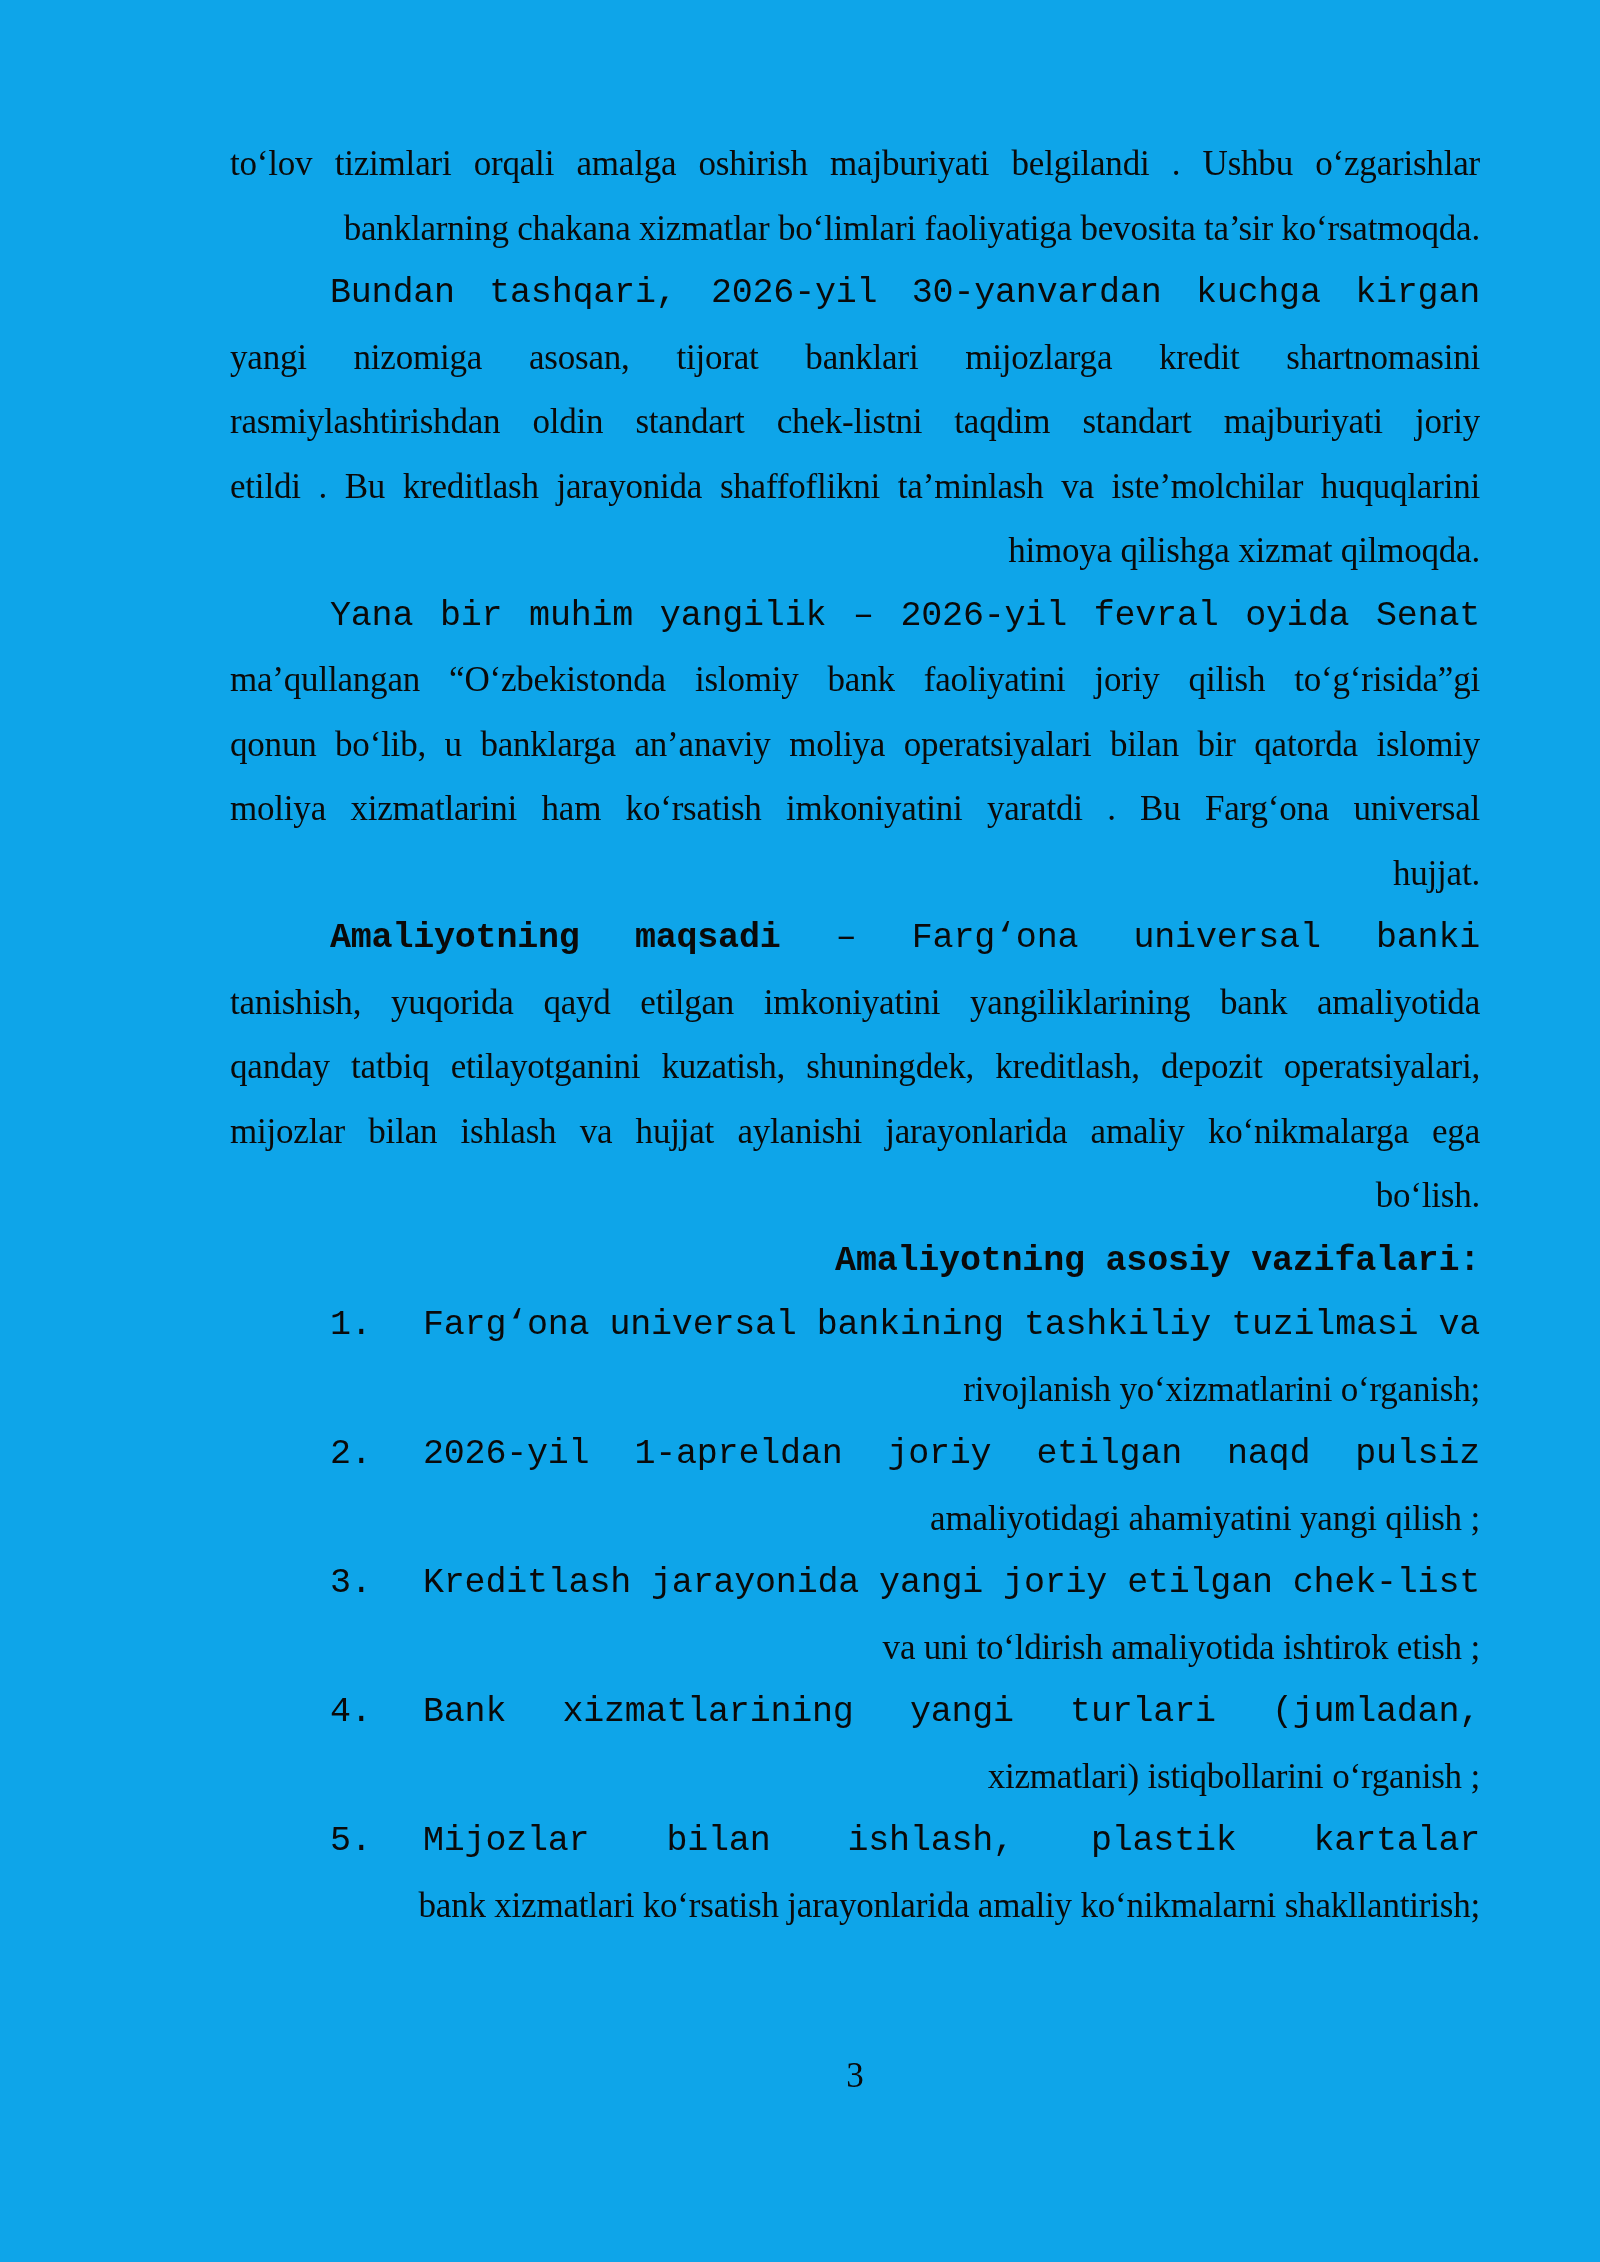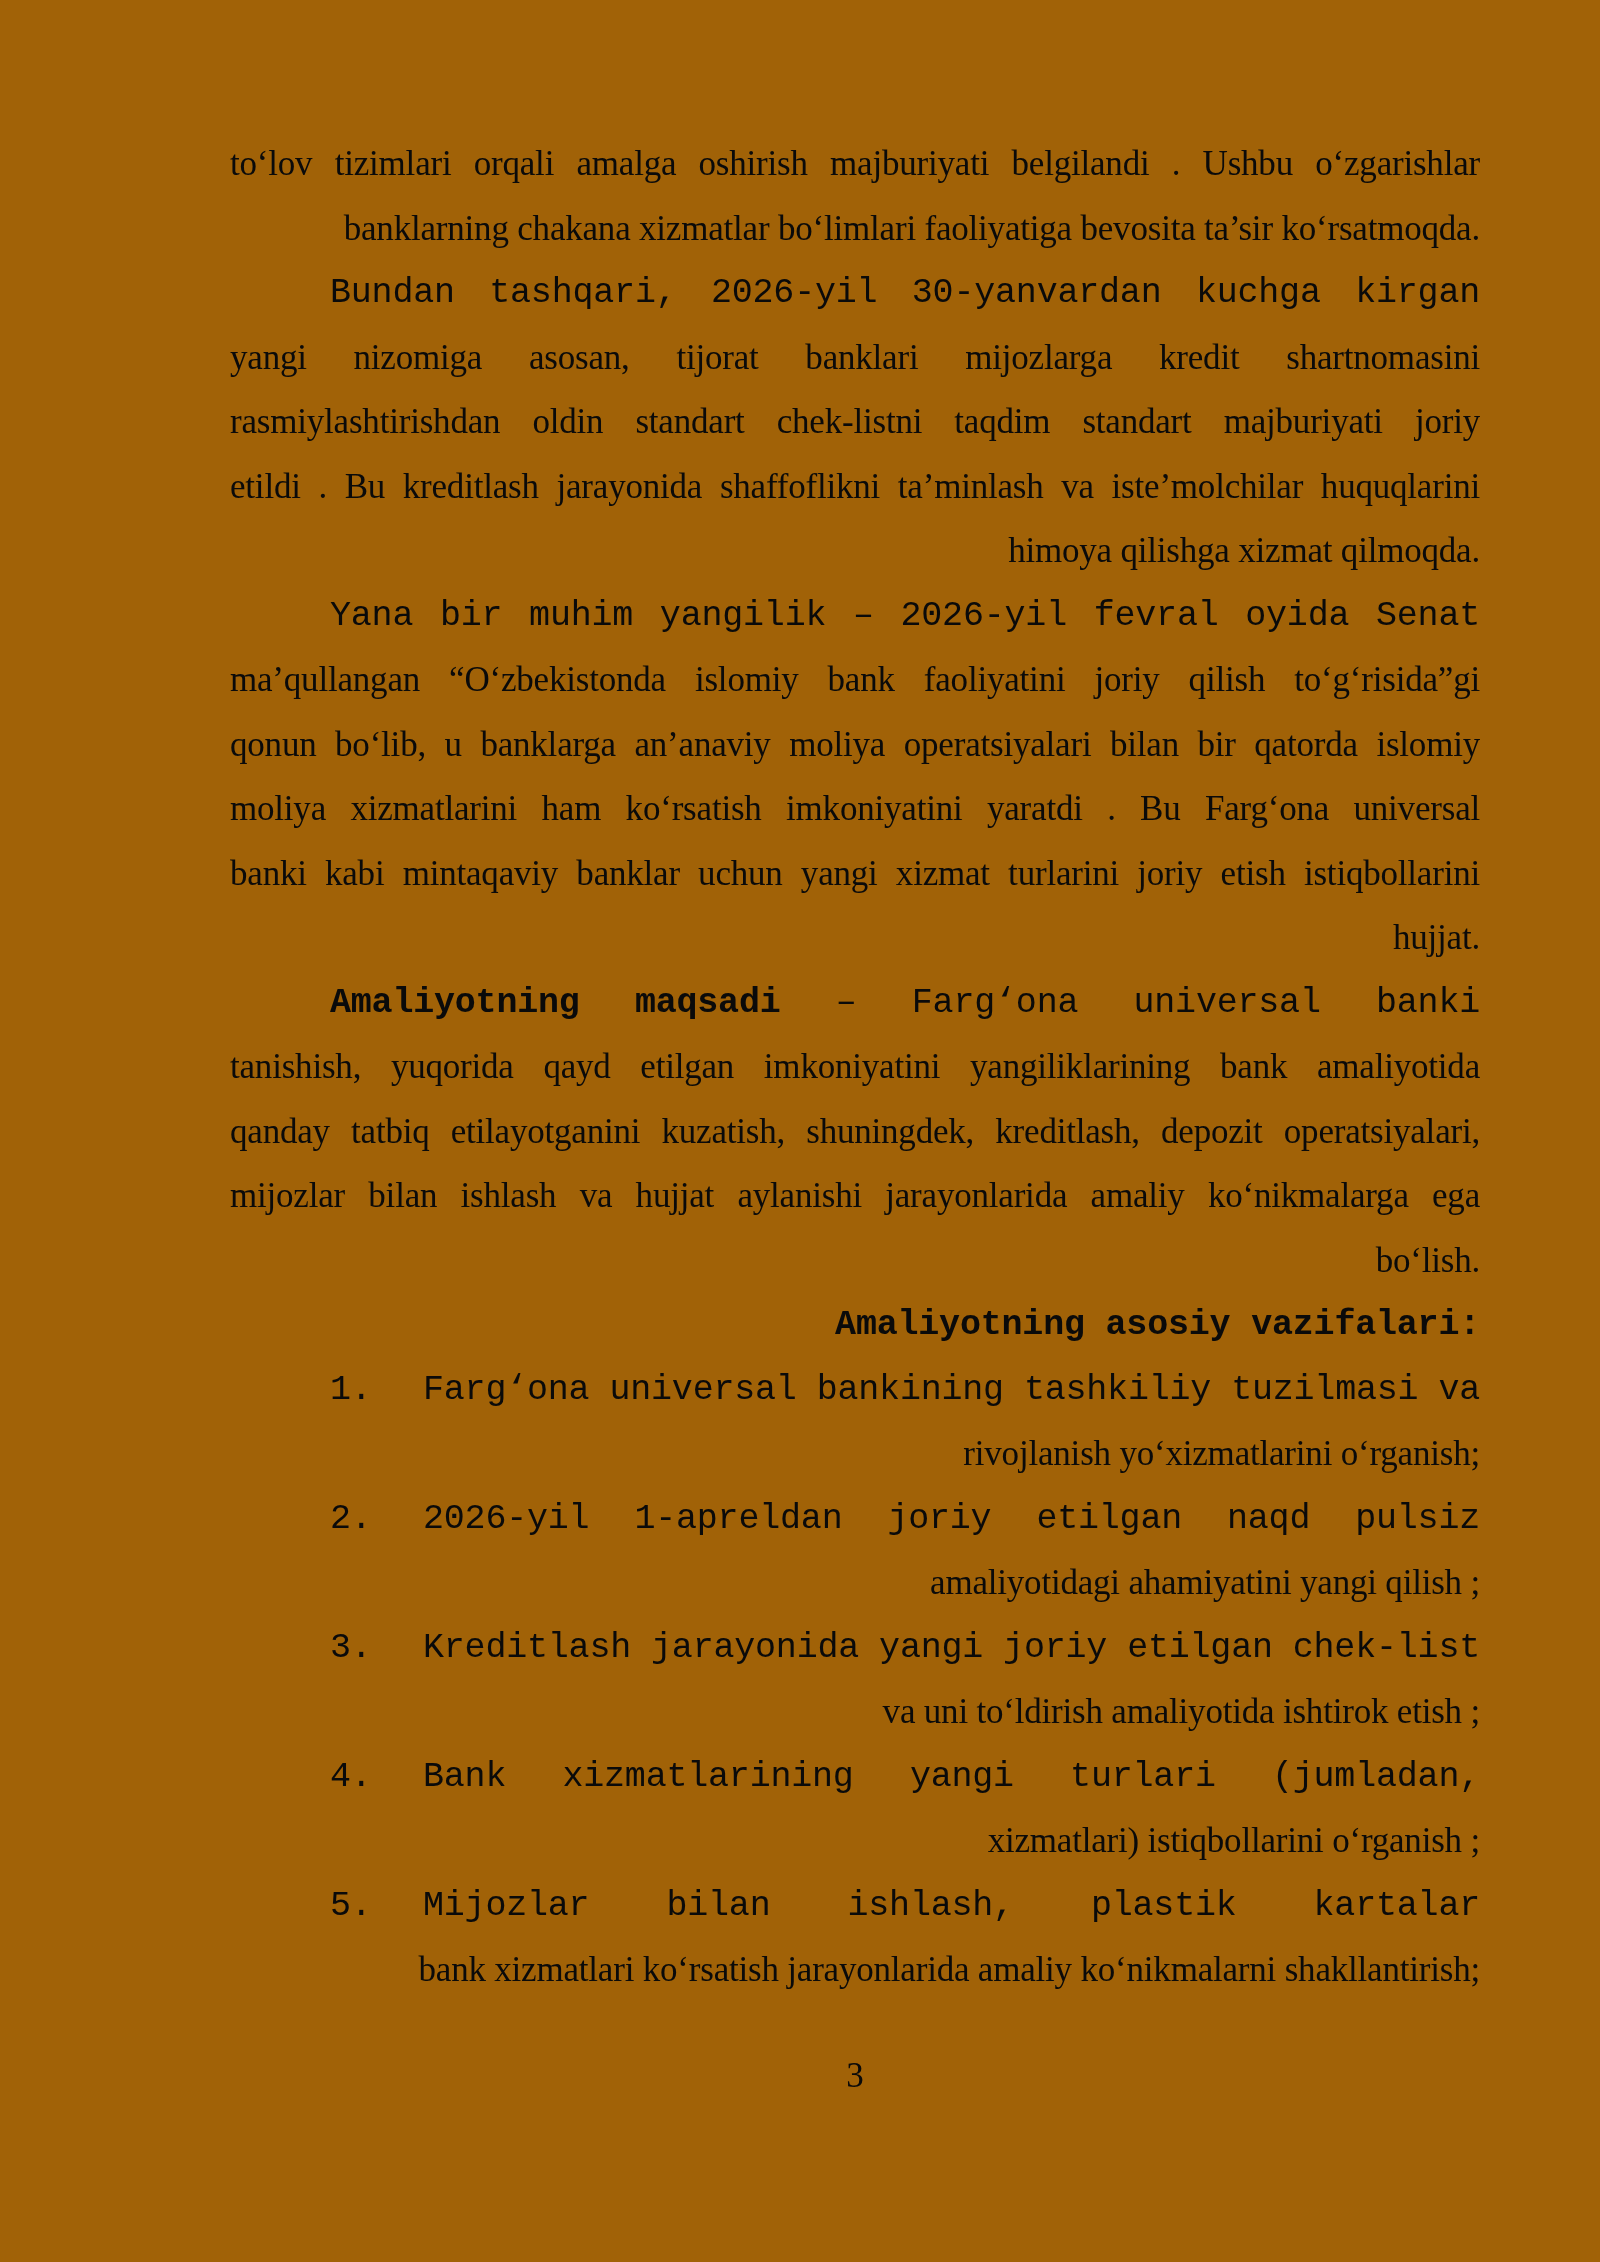--- a/index.html
+++ b/index.html
@@ -4,21 +4,21 @@
 <style>
   html, body {
     margin: 0;
     padding: 0;
     background: #e8e8e8;
   }
   .page {
     position: relative;
     width: 1600px;
     height: 2262px;
-    background: #a16207;
+    background: #0ea5e9;
     overflow: hidden;
     font-family: "Liberation Serif", "DejaVu Serif", serif;
     color: #0a0a0a;
   }
   .text-body {
     position: absolute;
     left: 230px;
     top: 132px;
     width: 1250px;
   }
@@ -68,21 +68,20 @@
       <div class="line"><span>banklarning chakana xizmatlar bo‘limlari faoliyatiga bevosita ta’sir ko‘rsatmoqda.</span></div>
       <div class="line j ind"><span>Bundan tashqari, 2026-yil 30-yanvardan kuchga kirgan Markaziy bankning</span></div>
       <div class="line j"><span>yangi nizomiga asosan, tijorat banklari mijozlarga kredit shartnomasini</span></div>
       <div class="line j"><span>rasmiylashtirishdan oldin standart chek-listni taqdim standart majburiyati joriy</span></div>
       <div class="line j"><span>etildi . Bu kreditlash jarayonida shaffoflikni ta’minlash va iste’molchilar huquqlarini</span></div>
       <div class="line"><span>himoya qilishga xizmat qilmoqda.</span></div>
       <div class="line j ind"><span>Yana bir muhim yangilik – 2026-yil fevral oyida Senat tomonidan</span></div>
       <div class="line j"><span>ma’qullangan “O‘zbekistonda islomiy bank faoliyatini joriy qilish to‘g‘risida”gi</span></div>
       <div class="line j"><span>qonun bo‘lib, u banklarga an’anaviy moliya operatsiyalari bilan bir qatorda islomiy</span></div>
       <div class="line j"><span>moliya xizmatlarini ham ko‘rsatish imkoniyatini yaratdi . Bu Farg‘ona universal</span></div>
-      <div class="line j"><span>banki kabi mintaqaviy banklar uchun yangi xizmat turlarini joriy etish istiqbollarini</span></div>
       <div class="line"><span>hujjat.</span></div>
       <div class="line j ind"><span class="b">Amaliyotning maqsadi</span><span> – Farg‘ona universal banki faoliyati bilan yaqindan</span></div>
       <div class="line j"><span>tanishish, yuqorida qayd etilgan imkoniyatini yangiliklarining bank amaliyotida</span></div>
       <div class="line j"><span>qanday tatbiq etilayotganini kuzatish, shuningdek, kreditlash, depozit operatsiyalari,</span></div>
       <div class="line j"><span>mijozlar bilan ishlash va hujjat aylanishi jarayonlarida amaliy ko‘nikmalarga ega</span></div>
       <div class="line"><span>bo‘lish.</span></div>
       <div class="line ind"><span class="b">Amaliyotning asosiy vazifalari:</span></div>
       <div class="line j ind"><span class="num">1.</span><span>Farg‘ona universal bankining tashkiliy tuzilmasi va strategik</span></div>
       <div class="line"><span>rivojlanish yo‘xizmatlarini o‘rganish;</span></div>
       <div class="line j ind"><span class="num">2.</span><span>2026-yil 1-apreldan joriy etilgan naqd pulsiz to‘lovlar tizimining bank</span></div>

